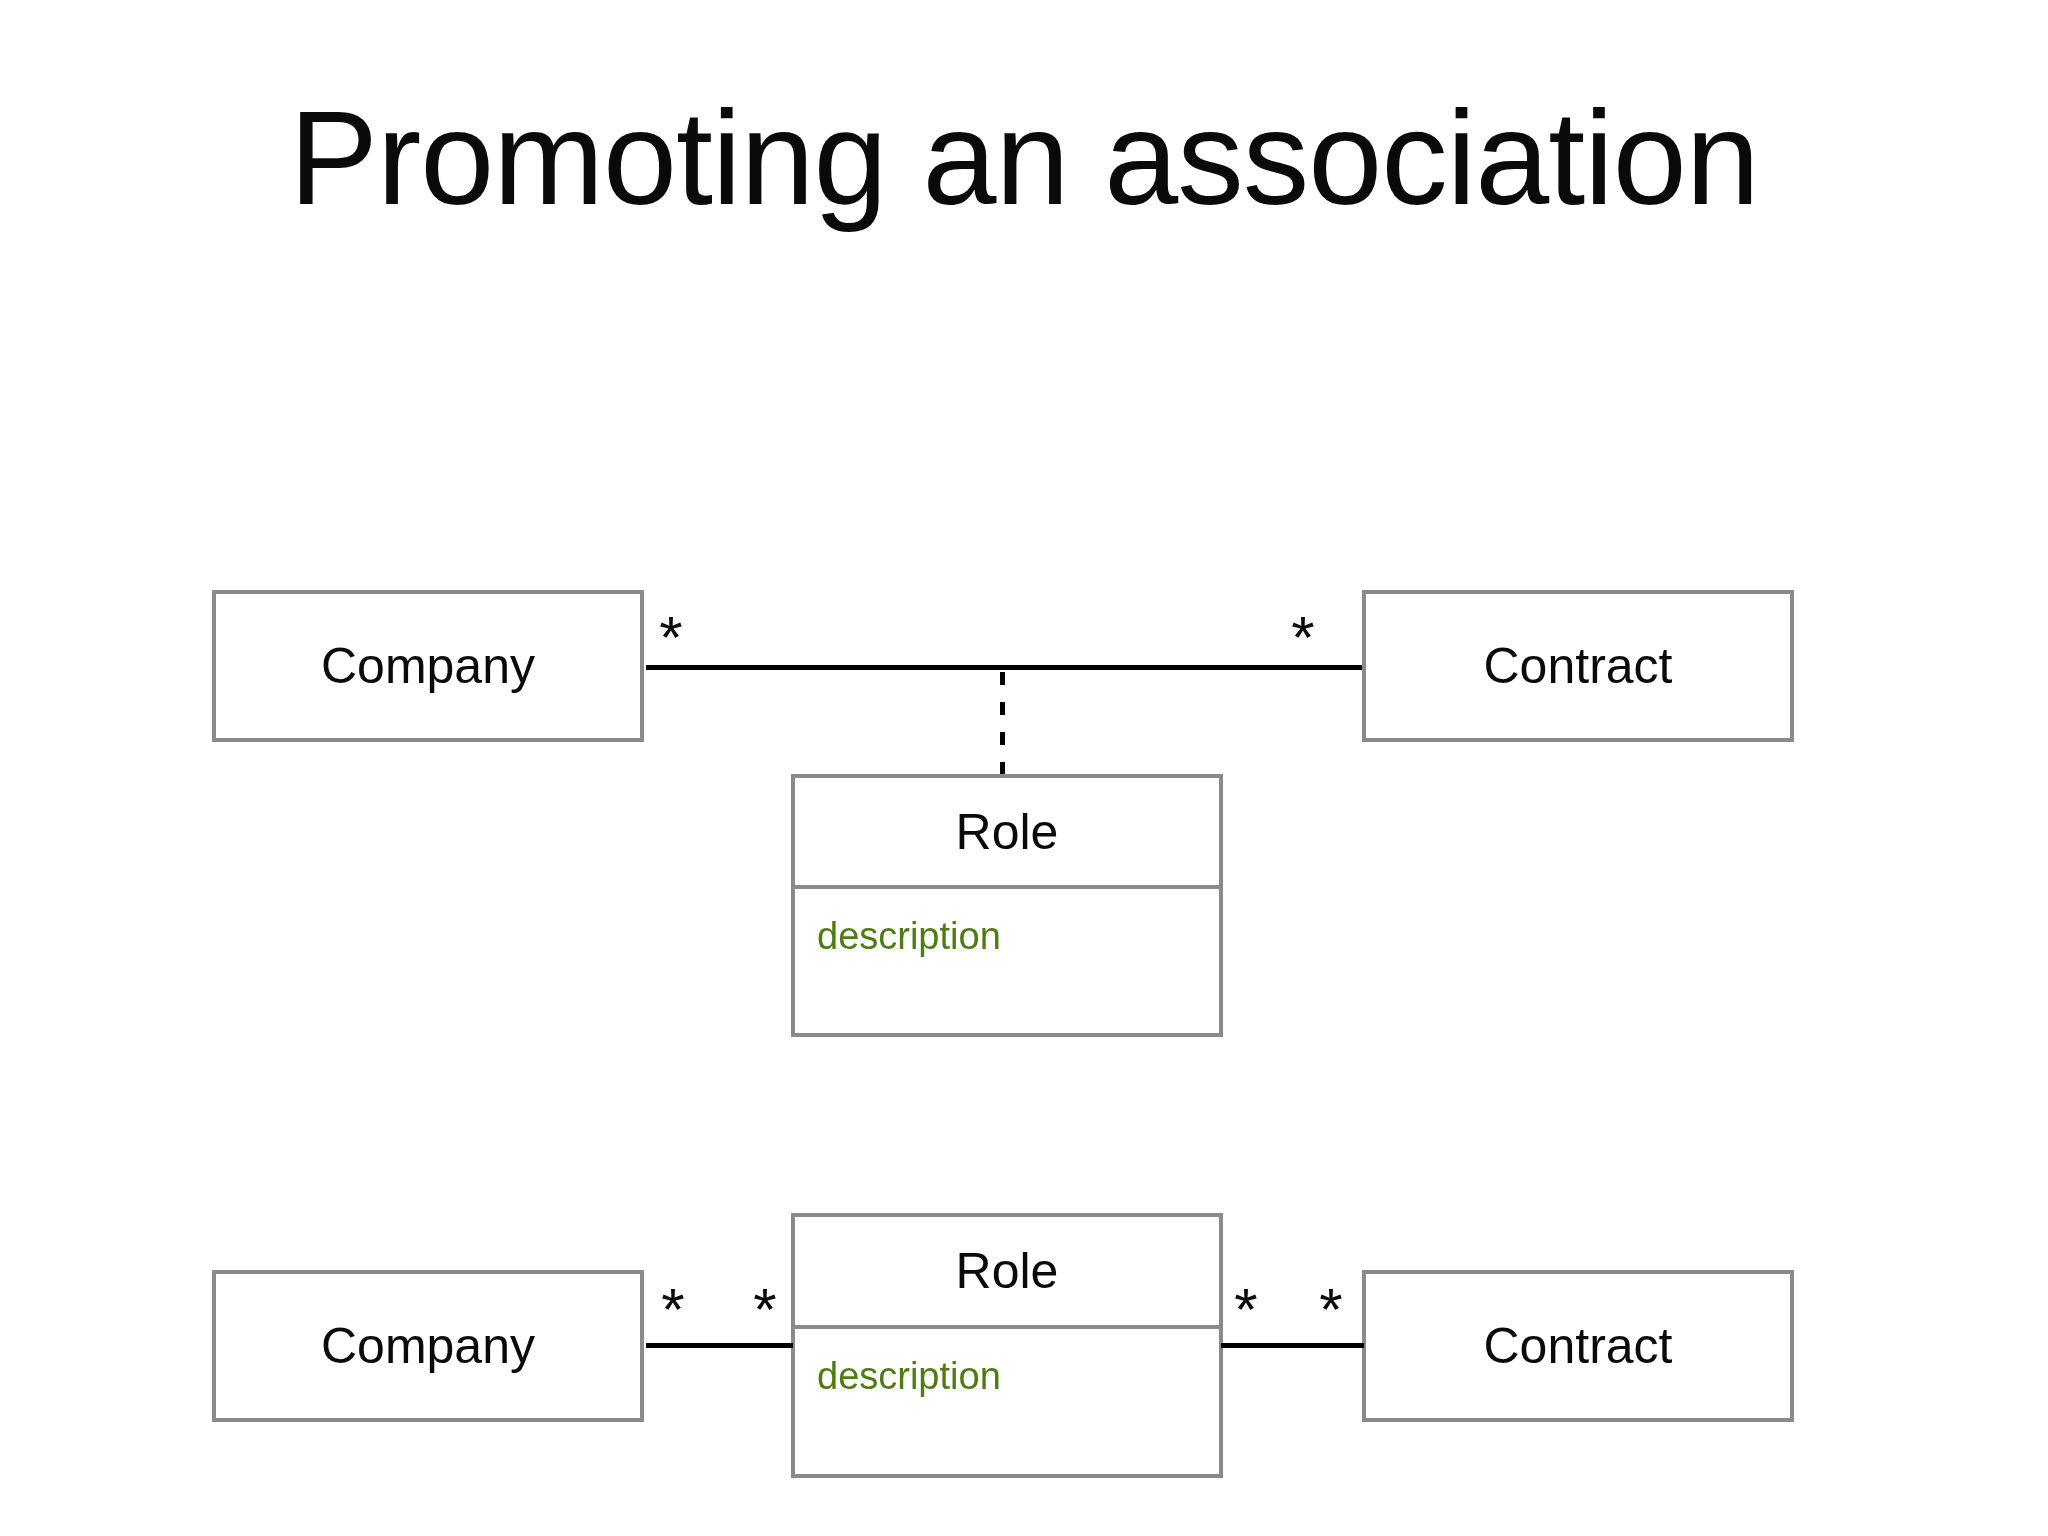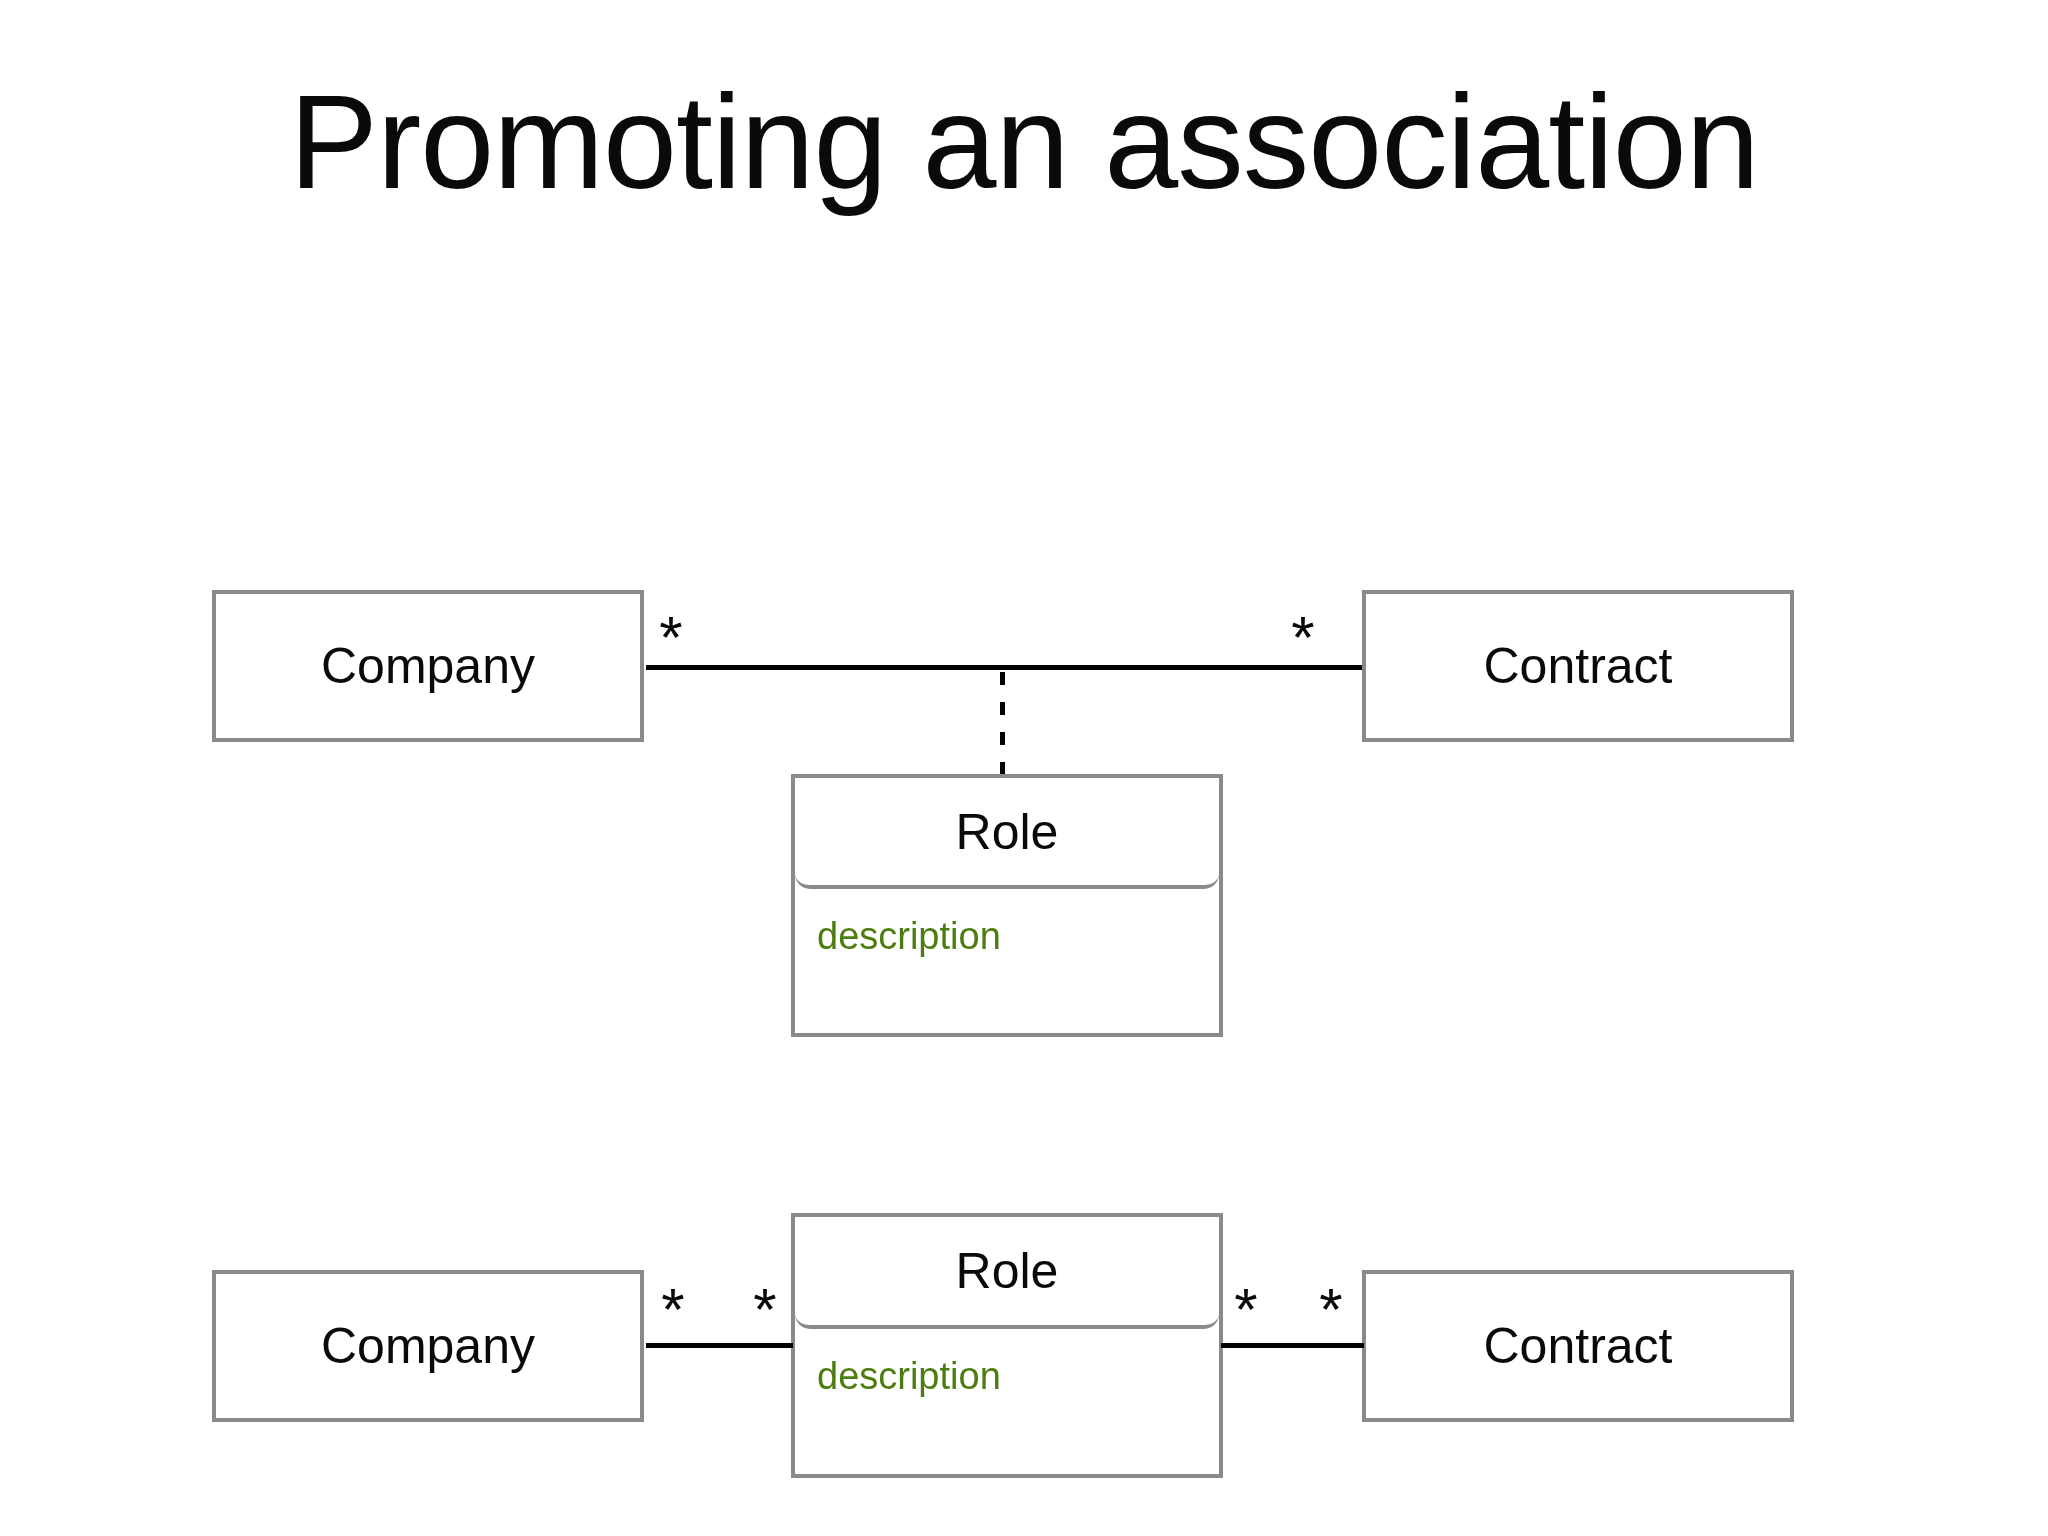--- a/index.html
+++ b/index.html
@@ -6,21 +6,21 @@
   .slide{
     position:relative;
     width:2048px;height:1536px;
     background:#ffffff;
     font-family:"Liberation Sans", sans-serif;
     color:#000;
     overflow:hidden;
   }
   .title{
     position:absolute;
-    top:62px;left:0;width:2048px;
+    top:78px;left:0;width:2048px;
     text-align:center;
     font-size:133px;
     line-height:160px;
     font-weight:300;
     letter-spacing:-1px;
     color:#0a0a0a;
   }
   .uml-box{
     position:absolute;
     box-sizing:border-box;
@@ -42,21 +42,20 @@
     border:4px solid #8a8a8a;
     display:flex;
     flex-direction:column;
   }
   .uml-class-header{
     box-sizing:border-box;
     border-bottom:4px solid #8a8a8a;
     display:flex;
     align-items:center;
     justify-content:center;
-    border-radius:15px;
   }
   .uml-class-attrs{
     box-sizing:border-box;
     flex:1;
     padding:26px 0 0 22px;
     font-size:38px;
     color:#4d7c0f;
   }
   .assoc-line{
     position:absolute;

